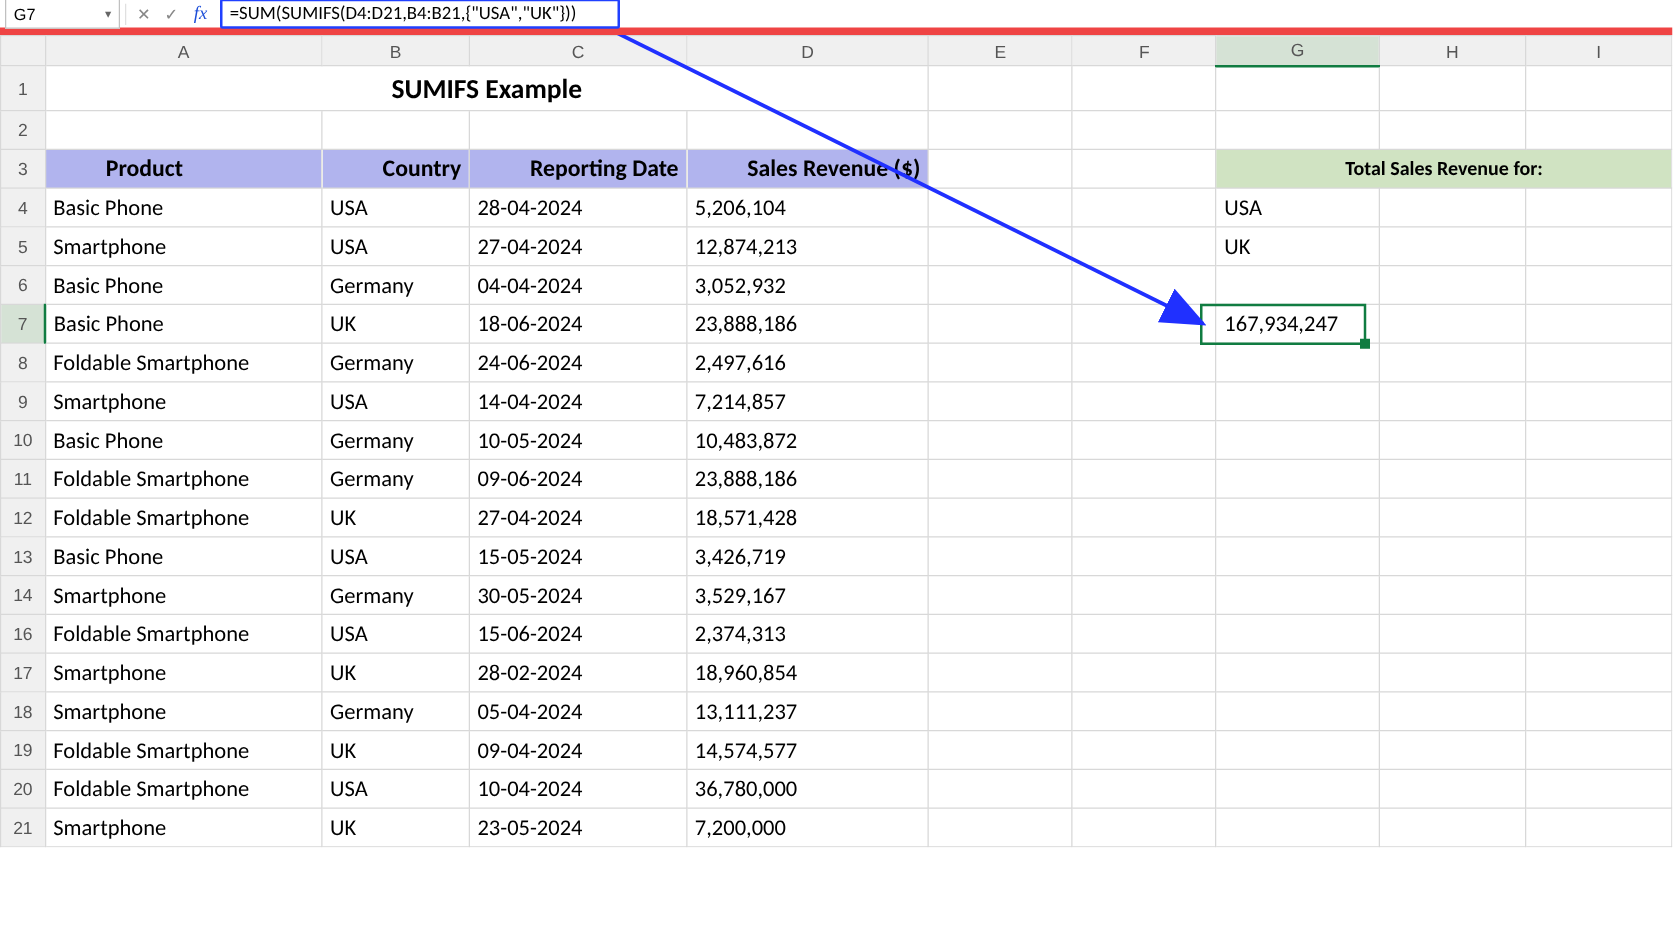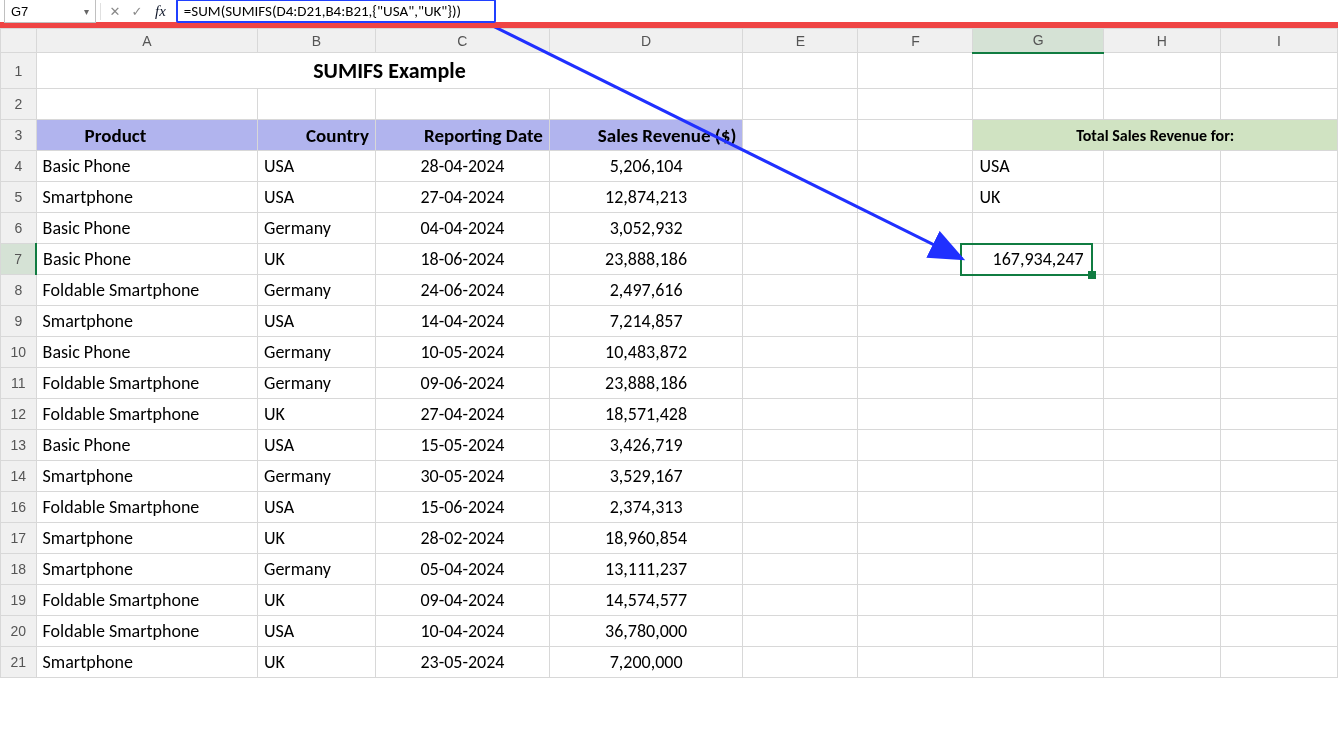--- a/index.html
+++ b/index.html
@@ -46,21 +46,21 @@
   }
   .fb-btn {
     width: 20px;
     text-align: center;
     font-family: "Segoe UI", Arial, sans-serif;
     font-size: 13px;
   }
   .fx {
     font-style: italic;
     font-family: "Times New Roman", serif;
-    color: #0f172a;
+    color: #1d4ed8;
     padding: 0 6px;
     font-size: 15px;
   }
   .formula-input {
     flex: 0 0 auto;
     width: 320px;
     height: 24px;
     border: 2px solid #2040ff;
     border-radius: 2px;
     display: flex;
@@ -121,21 +121,21 @@
     font-weight: bold;
     font-size: 19px;
     padding-left: 48px;
   }
   .green-hdr {
     background:#d0e3c2;
     font-weight: bold;
     text-align: center;
     font-size: 16px;
   }
-  .right { text-align: center; }
+  .right { text-align: left; }
   .left  { text-align: left; }
 
   
   .active-cell-border {
     position: absolute;
     border: 2px solid #107c41;
     pointer-events: none;
     box-sizing: border-box;
   }
   .active-cell-handle {

